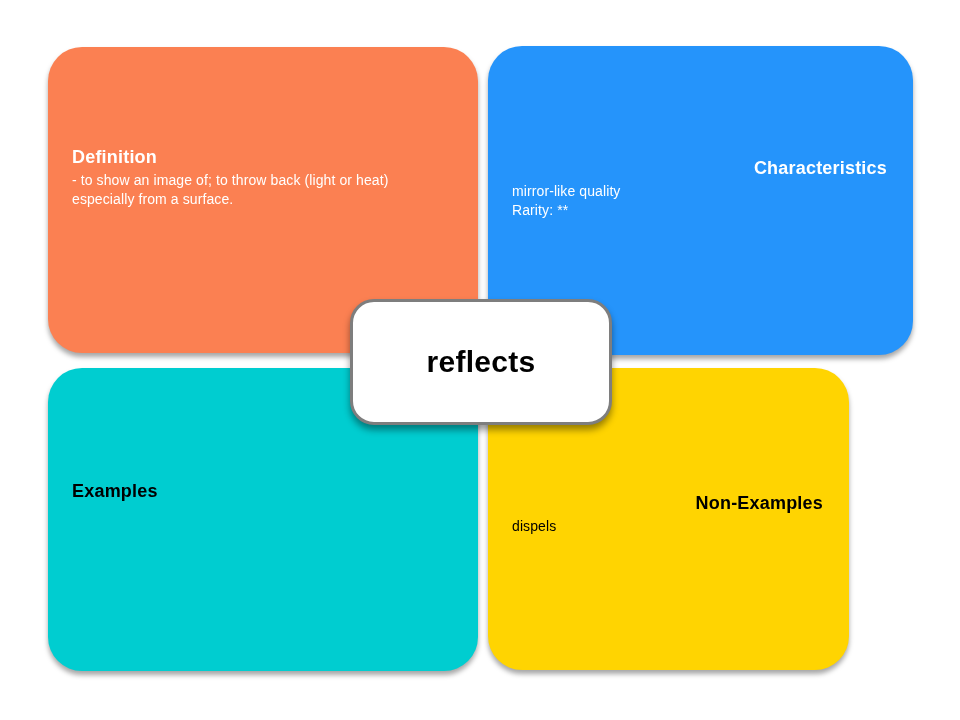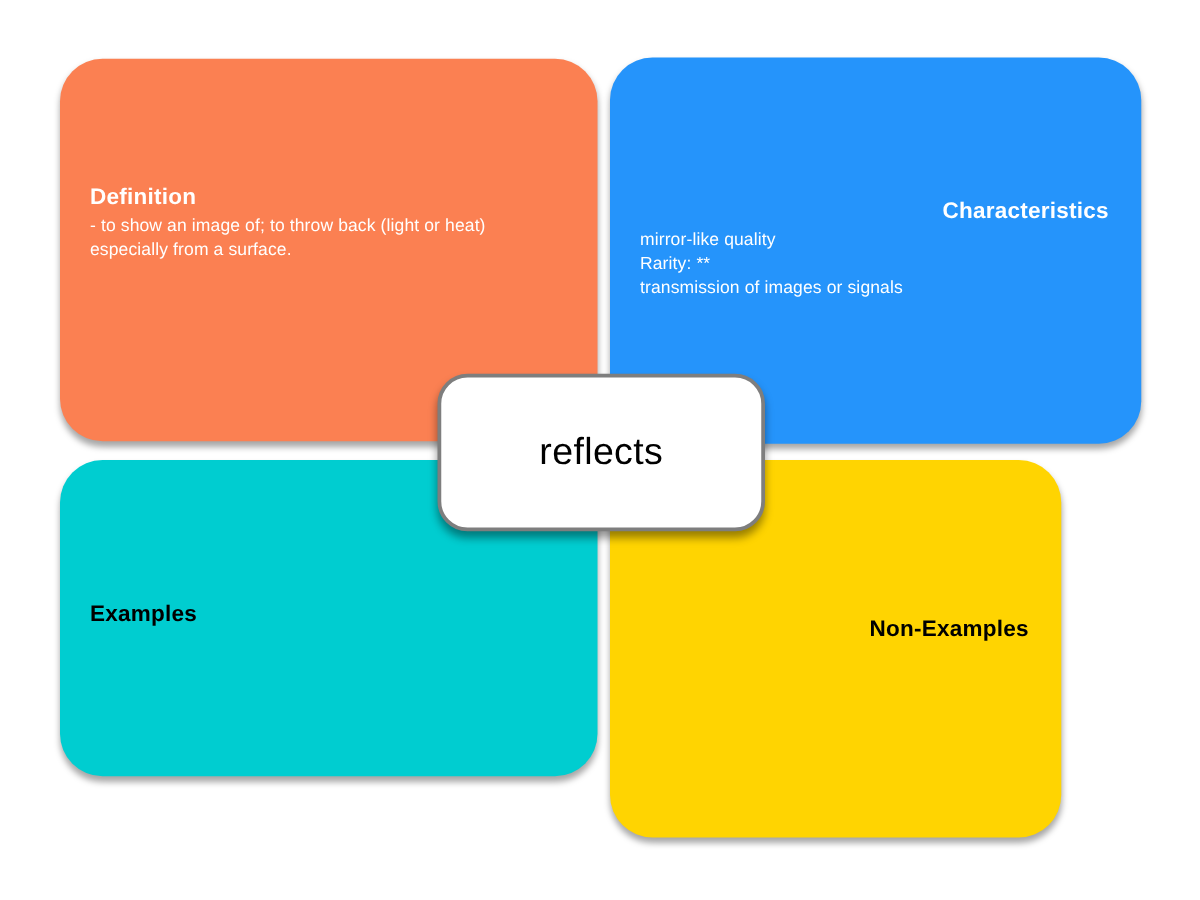--- a/index.html
+++ b/index.html
@@ -15,21 +15,21 @@
   }
 
   .quad {
     position: absolute;
     border-radius: 34px;
     box-shadow: 0 4px 5px rgba(0,0,0,0.35);
   }
 
   .quad-tl { left: 48px;  top: 47px;  width: 430px; height: 306px; }
   .quad-tr { left: 488px; top: 46px;  width: 425px; height: 309px; }
-  .quad-bl { left: 48px;  top: 368px; width: 430px; height: 253px; }
+  .quad-bl { left: 48px;  top: 368px; width: 430px; height: 303px; }
   .quad-br { left: 488px; top: 368px; width: 361px; height: 302px; }
 
   .quad-inner {
     position: absolute;
     left: 24px;
     right: 26px;
   }
   .quad-tl .quad-inner { top: 99px; }
   .quad-tr .quad-inner { top: 111px; }
   .quad-bl .quad-inner { top: 112px; }
@@ -63,21 +63,21 @@
     border: 3px solid #7e7e7e;
     border-radius: 24px;
     box-shadow: 0 5px 7px rgba(0,0,0,0.4);
     display: flex;
     align-items: center;
     justify-content: center;
     z-index: 10;
   }
   .word-box .word {
     font-size: 30px;
-    font-weight: normal;
+    font-weight: bold;
     color: #000000;
     letter-spacing: 0.3px;
     text-align: center;
   }
 </style>
 </head>
 <body>
 
 <div class="stage">
 
@@ -86,33 +86,33 @@
       <h2>Definition</h2>
       <div class="line">- to show an image of; to throw back (light or heat) especially from a surface.</div>
     </div>
   </section>
 
   <section class="quad quad-tr" style="background-color: rgb(37, 148, 251); padding-left: 40px;">
     <div class="quad-inner text-white">
       <h2 class="title-right">Characteristics</h2>
       <div class="line">mirror-like quality</div>
       <div class="line">Rarity: **</div>
-      <div class="line">transmission of images or signals</div>
     </div>
   </section>
 
   <section class="quad quad-bl" style="background-color: rgb(0, 205, 208);">
     <div class="quad-inner text-black">
       <h2>Examples</h2>
     </div>
   </section>
 
   <section class="quad quad-br" style="background-color: rgb(255, 212, 1);">
     <div class="quad-inner text-black">
       <h2 class="title-right">Non-Examples</h2>
+      <div class="line">dispels</div>
     </div>
   </section>
 
   <div class="word-box">
     <span class="word">reflects</span>
   </div>
 
 </div>
 
 </body></html>

